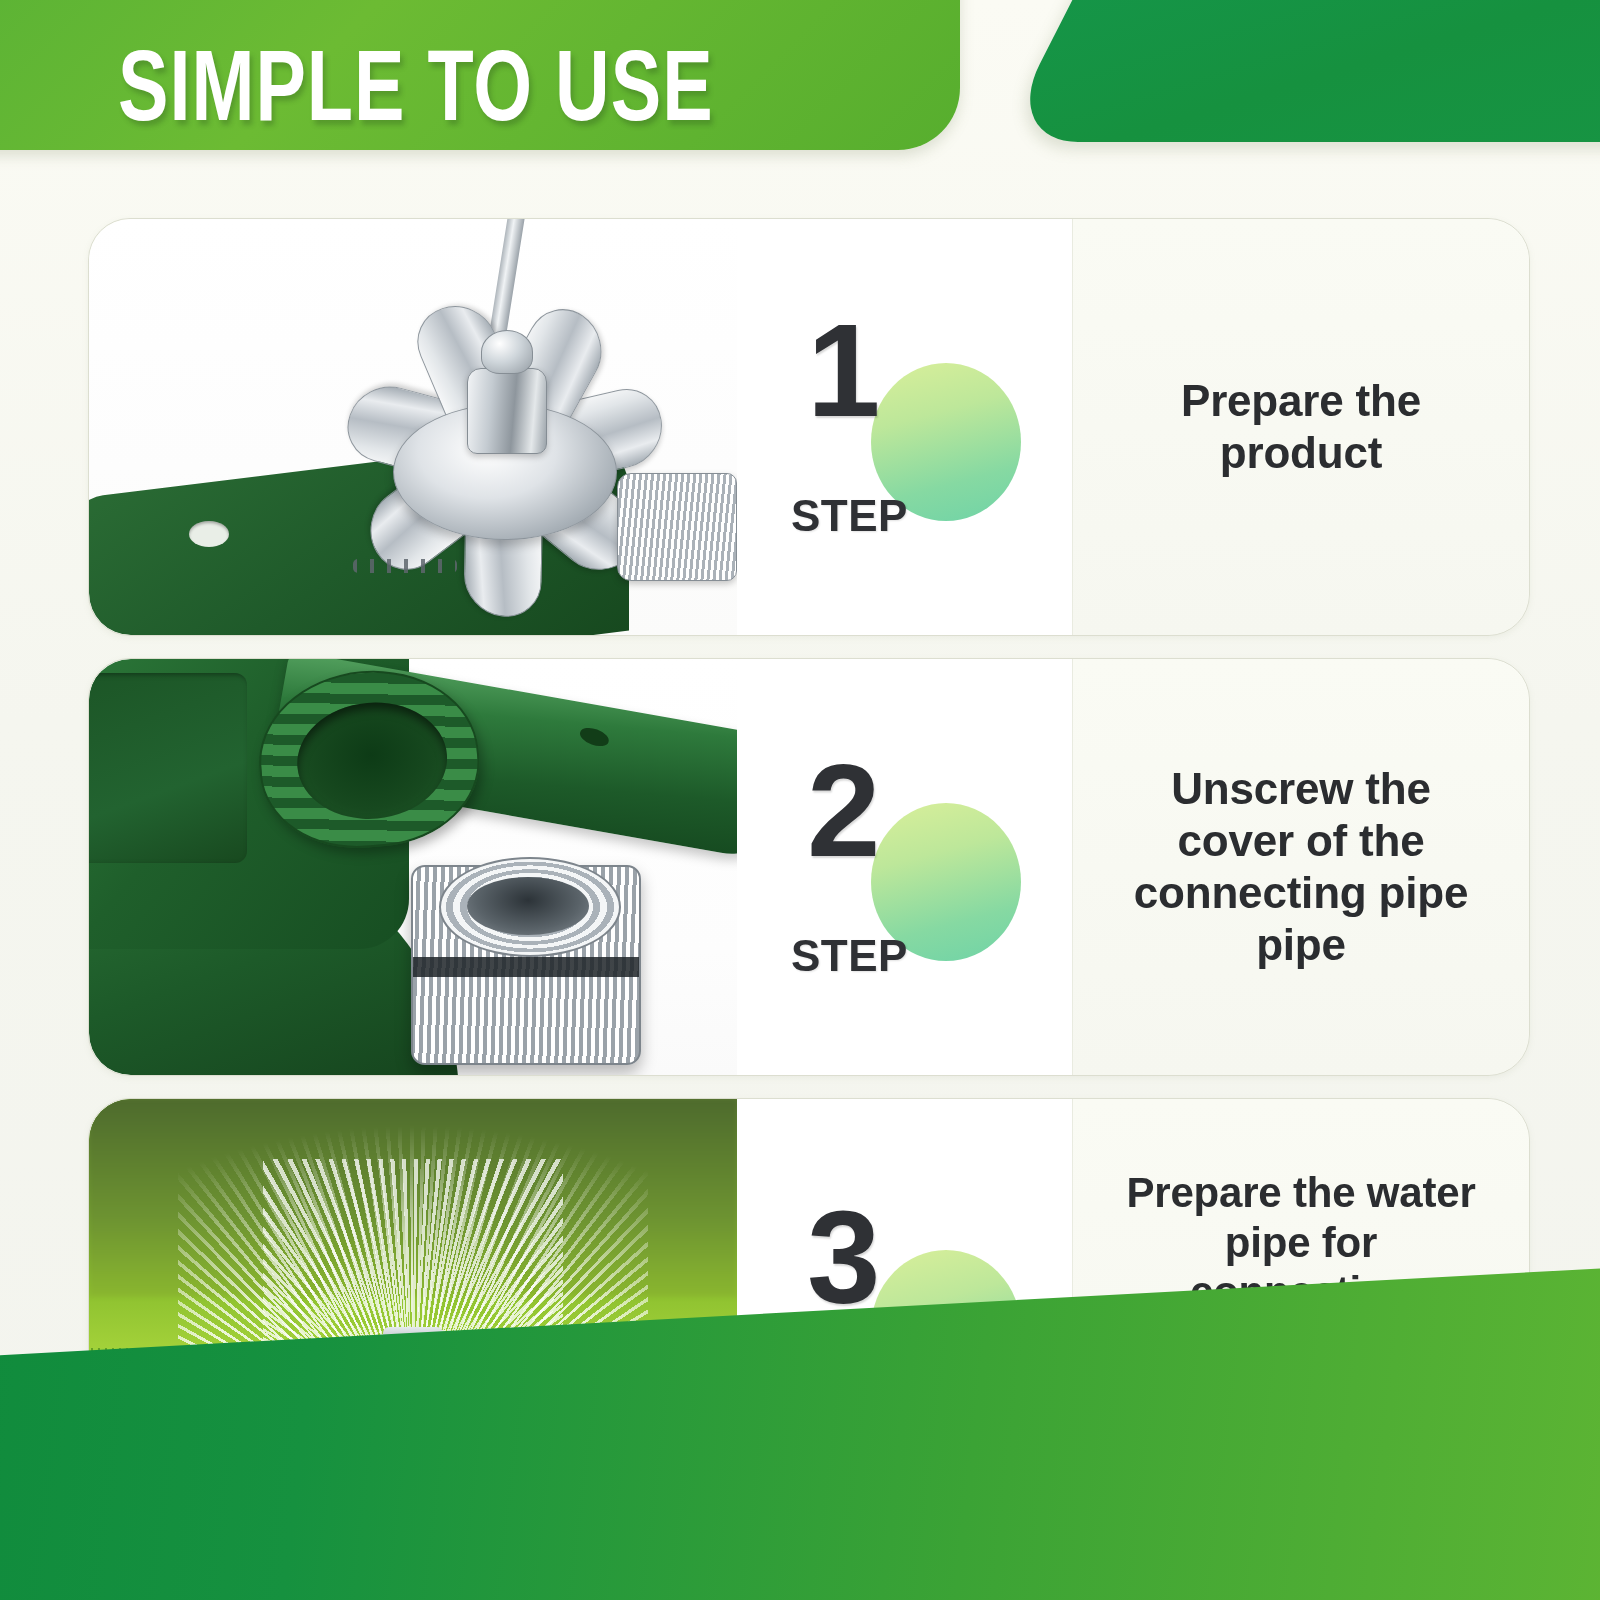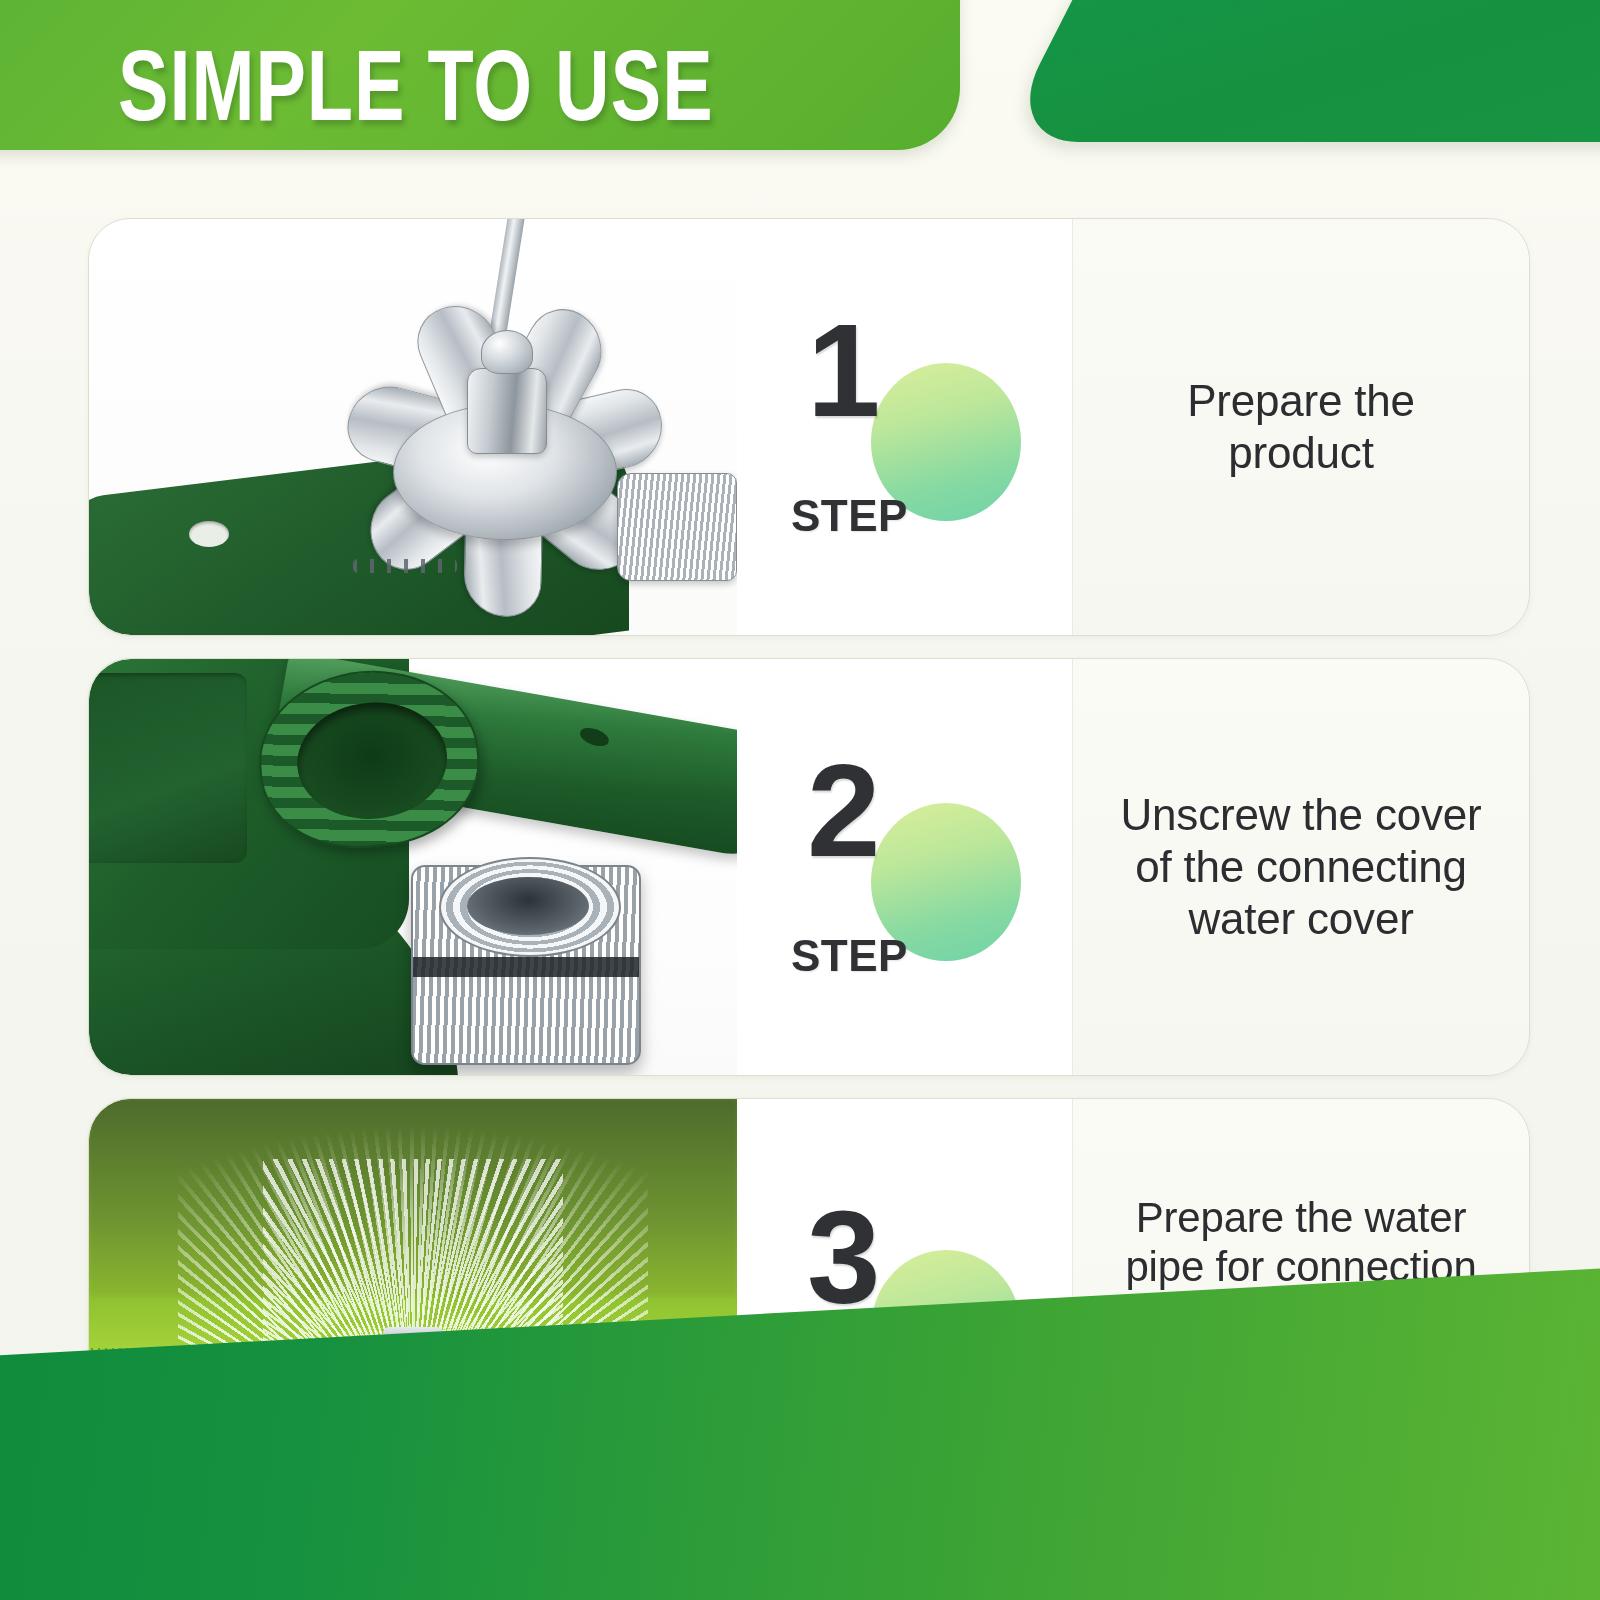--- a/index.html
+++ b/index.html
@@ -384,21 +384,21 @@
     background:linear-gradient(180deg,#fafbf4 0%,#f6f7f0 100%);
     display:flex; flex-direction:column;
     align-items:center; justify-content:center;
     gap:44px;
     padding:0 40px;
     border-radius:0 42px 42px 0;
   }
   .desc {
     text-align:center;
     font-size:44px;
-    font-weight:normal;
+    font-weight:bold;
     line-height:1.18;
     color:#2b2d30;
     letter-spacing:-.2px;
     max-width:520px;
   }
   .card-3 .desc { font-size:42px; }
 </style>
 </head>
 <body>
 
@@ -463,21 +463,21 @@
 
     <div class="stepzone">
       <div class="stepmark">
         <div class="step-circle"></div>
         <div class="step-num">2</div>
         <div class="step-word">STEP</div>
       </div>
     </div>
 
     <div class="textzone">
-      <div class="desc">Unscrew the cover of the connecting water cover</div>
+      <div class="desc">Unscrew the cover of the connecting pipe pipe</div>
     </div>
   </div>
 
   <div class="card card-3">
 
     <div class="photo ph3">
       <div class="sky"></div>
       <div class="blur"></div>
       <div class="grass"></div>
       <div class="spray"></div>

